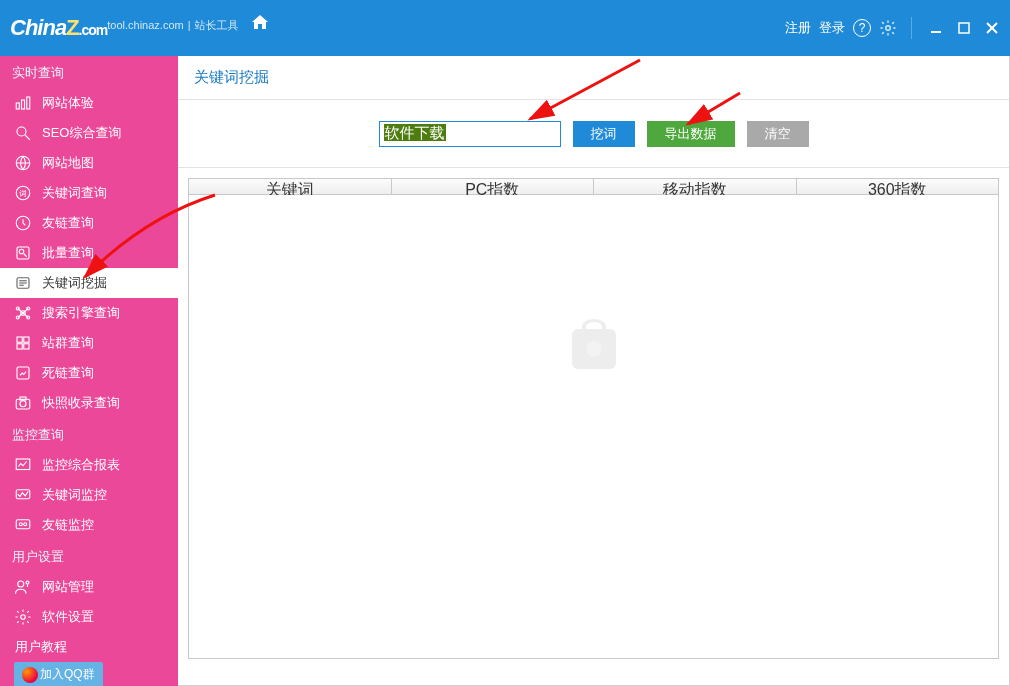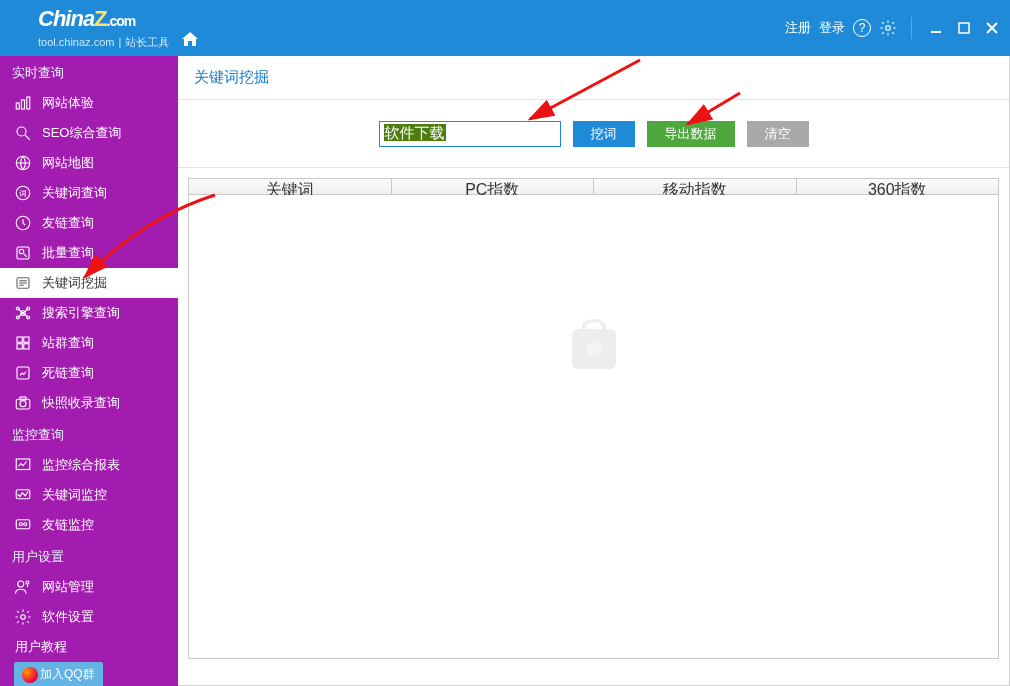--- a/index.html
+++ b/index.html
@@ -1,32 +1,32 @@
 <!DOCTYPE html>
 <html><head>
 <meta charset="utf-8">
 <style>
 * { margin: 0; padding: 0; box-sizing: border-box; }
 body { font-family: "Microsoft YaHei", Arial, sans-serif; font-size: 12px; background: #fff; width: 1010px; height: 686px; overflow: hidden; position: relative; }
 
 .titlebar { height: 56px; background: #1f8ad8; color: #fff; display: flex; align-items: center; padding: 0 10px; position: relative; }
-.logo-block { display:flex; flex-direction:column;margin-left:28px; }
+.logo-block { display:flex; flex-direction:row; }
 .logo { font-weight: bold; font-size: 22px; font-style: italic; letter-spacing:-1px; }
 .logo .z { color:#fde16d; font-style:normal;}
 .logo .com { font-size:14px; font-style:normal;}
 .sublogo { font-size: 11px; color: #cfe8f7; }
 .sublogo .sep{ margin:0 4px;}
 .home-icon { margin-left: 10px; fill:#fff; }
 .titlebar-right { position:absolute; right:8px; top:0; height:56px; display:flex; align-items:center; gap:8px; color:#fff; font-size:13px; }
 .titlebar-sep { width:1px; height:22px; background:#5aacdf; margin:0 6px;}
 .win-btn { width:20px; height:20px; display:flex; align-items:center; justify-content:center; cursor:pointer;}
 .help-circle { width:18px;height:18px;border:1.5px solid #fff;border-radius:50%;display:flex;align-items:center;justify-content:center;font-size:12px;}
 
 .container { display:flex; height:calc(686px - 56px); }
-.sidebar { width:178px; background:#a21caf; color:#fff; overflow:hidden; }
+.sidebar { width:178px; background:#ec4899; color:#fff; overflow:hidden; }
 .sidebar .section-title { padding:8px 12px 6px; font-size:13px; color:#e9f4fc;  }
 .sidebar .item { display:flex; align-items:center; gap:10px; padding:6px 14px; font-size:13px; cursor:pointer; height:30px;}
 .sidebar .item.active { background:#fff; color:#333; }
 .sidebar .item .ic { width:18px;height:18px;display:flex;align-items:center;justify-content:center; }
 .sidebar .item.active svg { stroke:#666; fill:none;}
 .qq-btn { background:#65b2e4; display:inline-flex; align-items:flex-end; gap:2px; padding:4px 8px; border-radius:2px; margin-left:14px; cursor:pointer;}
 .qq-ic { width:16px; height:16px; background: radial-gradient(circle at 30% 30%, #ff9a00, #e04 70%); border-radius:50%; display:inline-block;}
 
 .main { flex:1; display:flex; flex-direction:column; border:1px solid #d0d0d0; border-left:none; border-top:none; }
 .main-header { padding:12px 16px; font-size:15px; color:#1679c4; border-bottom:1px solid #e3e3e3;}

